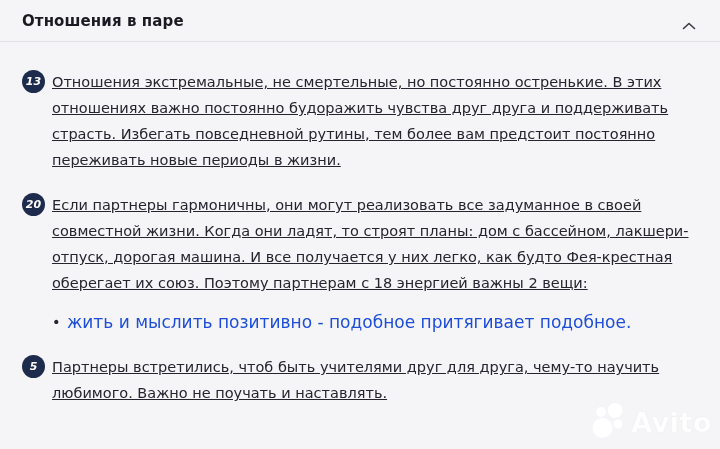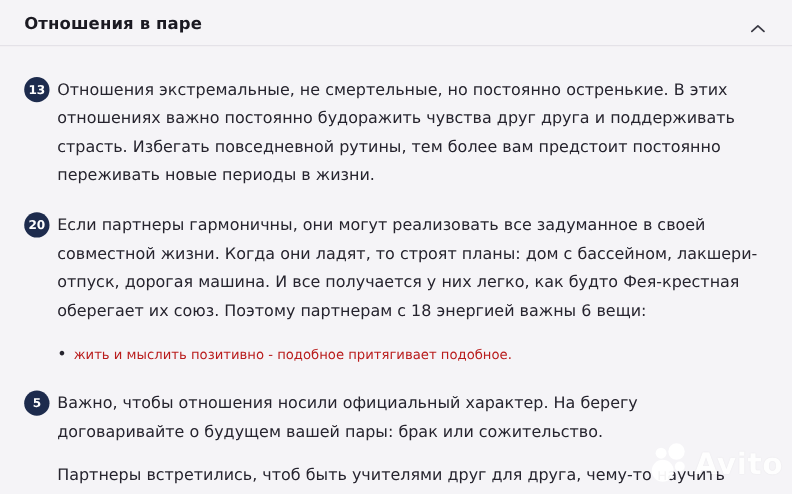--- a/index.html
+++ b/index.html
@@ -42,38 +42,40 @@
   .badge-col { width: 30px; flex: 0 0 30px; }
   .badge {
     width: 23px; height: 23px;
     border-radius: 50%;
     background: #1d2b4d;
     color: #ffffff;
     font-size: 11px;
     font-weight: bold;
     display: flex; align-items: center; justify-content: center;
     margin-top: 1px;
+    font-style: italic;
   }
   .content { flex: 1; min-width: 0; }
   .content p {
     font-size: 14.5px;
     line-height: 26px;
     color: #26242e;
+    text-decoration: underline;
   }
   .content p + p { margin-top: 13px; }
   .content ul {
     list-style: none;
     margin-top: 14px;
   }
   .content li {
     position: relative;
     padding-left: 15px;
-    font-size: 12px;
+    font-size: 17px;
     line-height: 25px;
-    color: #b91c1c;
+    color: #1d4ed8;
   }
   .content li::before {
     content: "•";
     position: absolute;
     left: 0; top: 0;
     font-size: 14.5px;
     color: #26242e;
   }
 
   
@@ -118,33 +120,32 @@
       <div class="content">
         <p>Отношения экстремальные, не смертельные, но постоянно остренькие. В этих отношениях важно постоянно будоражить чувства друг друга и поддерживать страсть. Избегать повседневной рутины, тем более вам предстоит постоянно переживать новые периоды в жизни.</p>
       </div>
     </div>
 
     <div class="section">
       <div class="badge-col">
         <div class="badge">20</div>
       </div>
       <div class="content">
-        <p>Если партнеры гармоничны, они могут реализовать все задуманное в своей совместной жизни. Когда они ладят, то строят планы: дом с бассейном, лакшери-отпуск, дорогая машина. И все получается у них легко, как будто Фея-крестная оберегает их союз. Поэтому партнерам с 18 энергией важны 6 вещи:</p>
+        <p>Если партнеры гармоничны, они могут реализовать все задуманное в своей совместной жизни. Когда они ладят, то строят планы: дом с бассейном, лакшери-отпуск, дорогая машина. И все получается у них легко, как будто Фея-крестная оберегает их союз. Поэтому партнерам с 18 энергией важны 2 вещи:</p>
         <ul>
           <li>жить и мыслить позитивно - подобное притягивает подобное.</li>
         </ul>
       </div>
     </div>
 
     <div class="section">
       <div class="badge-col">
         <div class="badge">5</div>
       </div>
       <div class="content">
-        <p>Важно, чтобы отношения носили официальный характер. На берегу договаривайте о будущем вашей пары: брак или сожительство.</p>
         <p>Партнеры встретились, чтоб быть учителями друг для друга, чему-то научить любимого. Важно не поучать и наставлять.</p>
 
       </div>
     </div>
 
   </div>
 
   <div class="watermark">
     <span>
       <svg width="37" height="38" viewBox="0 0 37 38">

